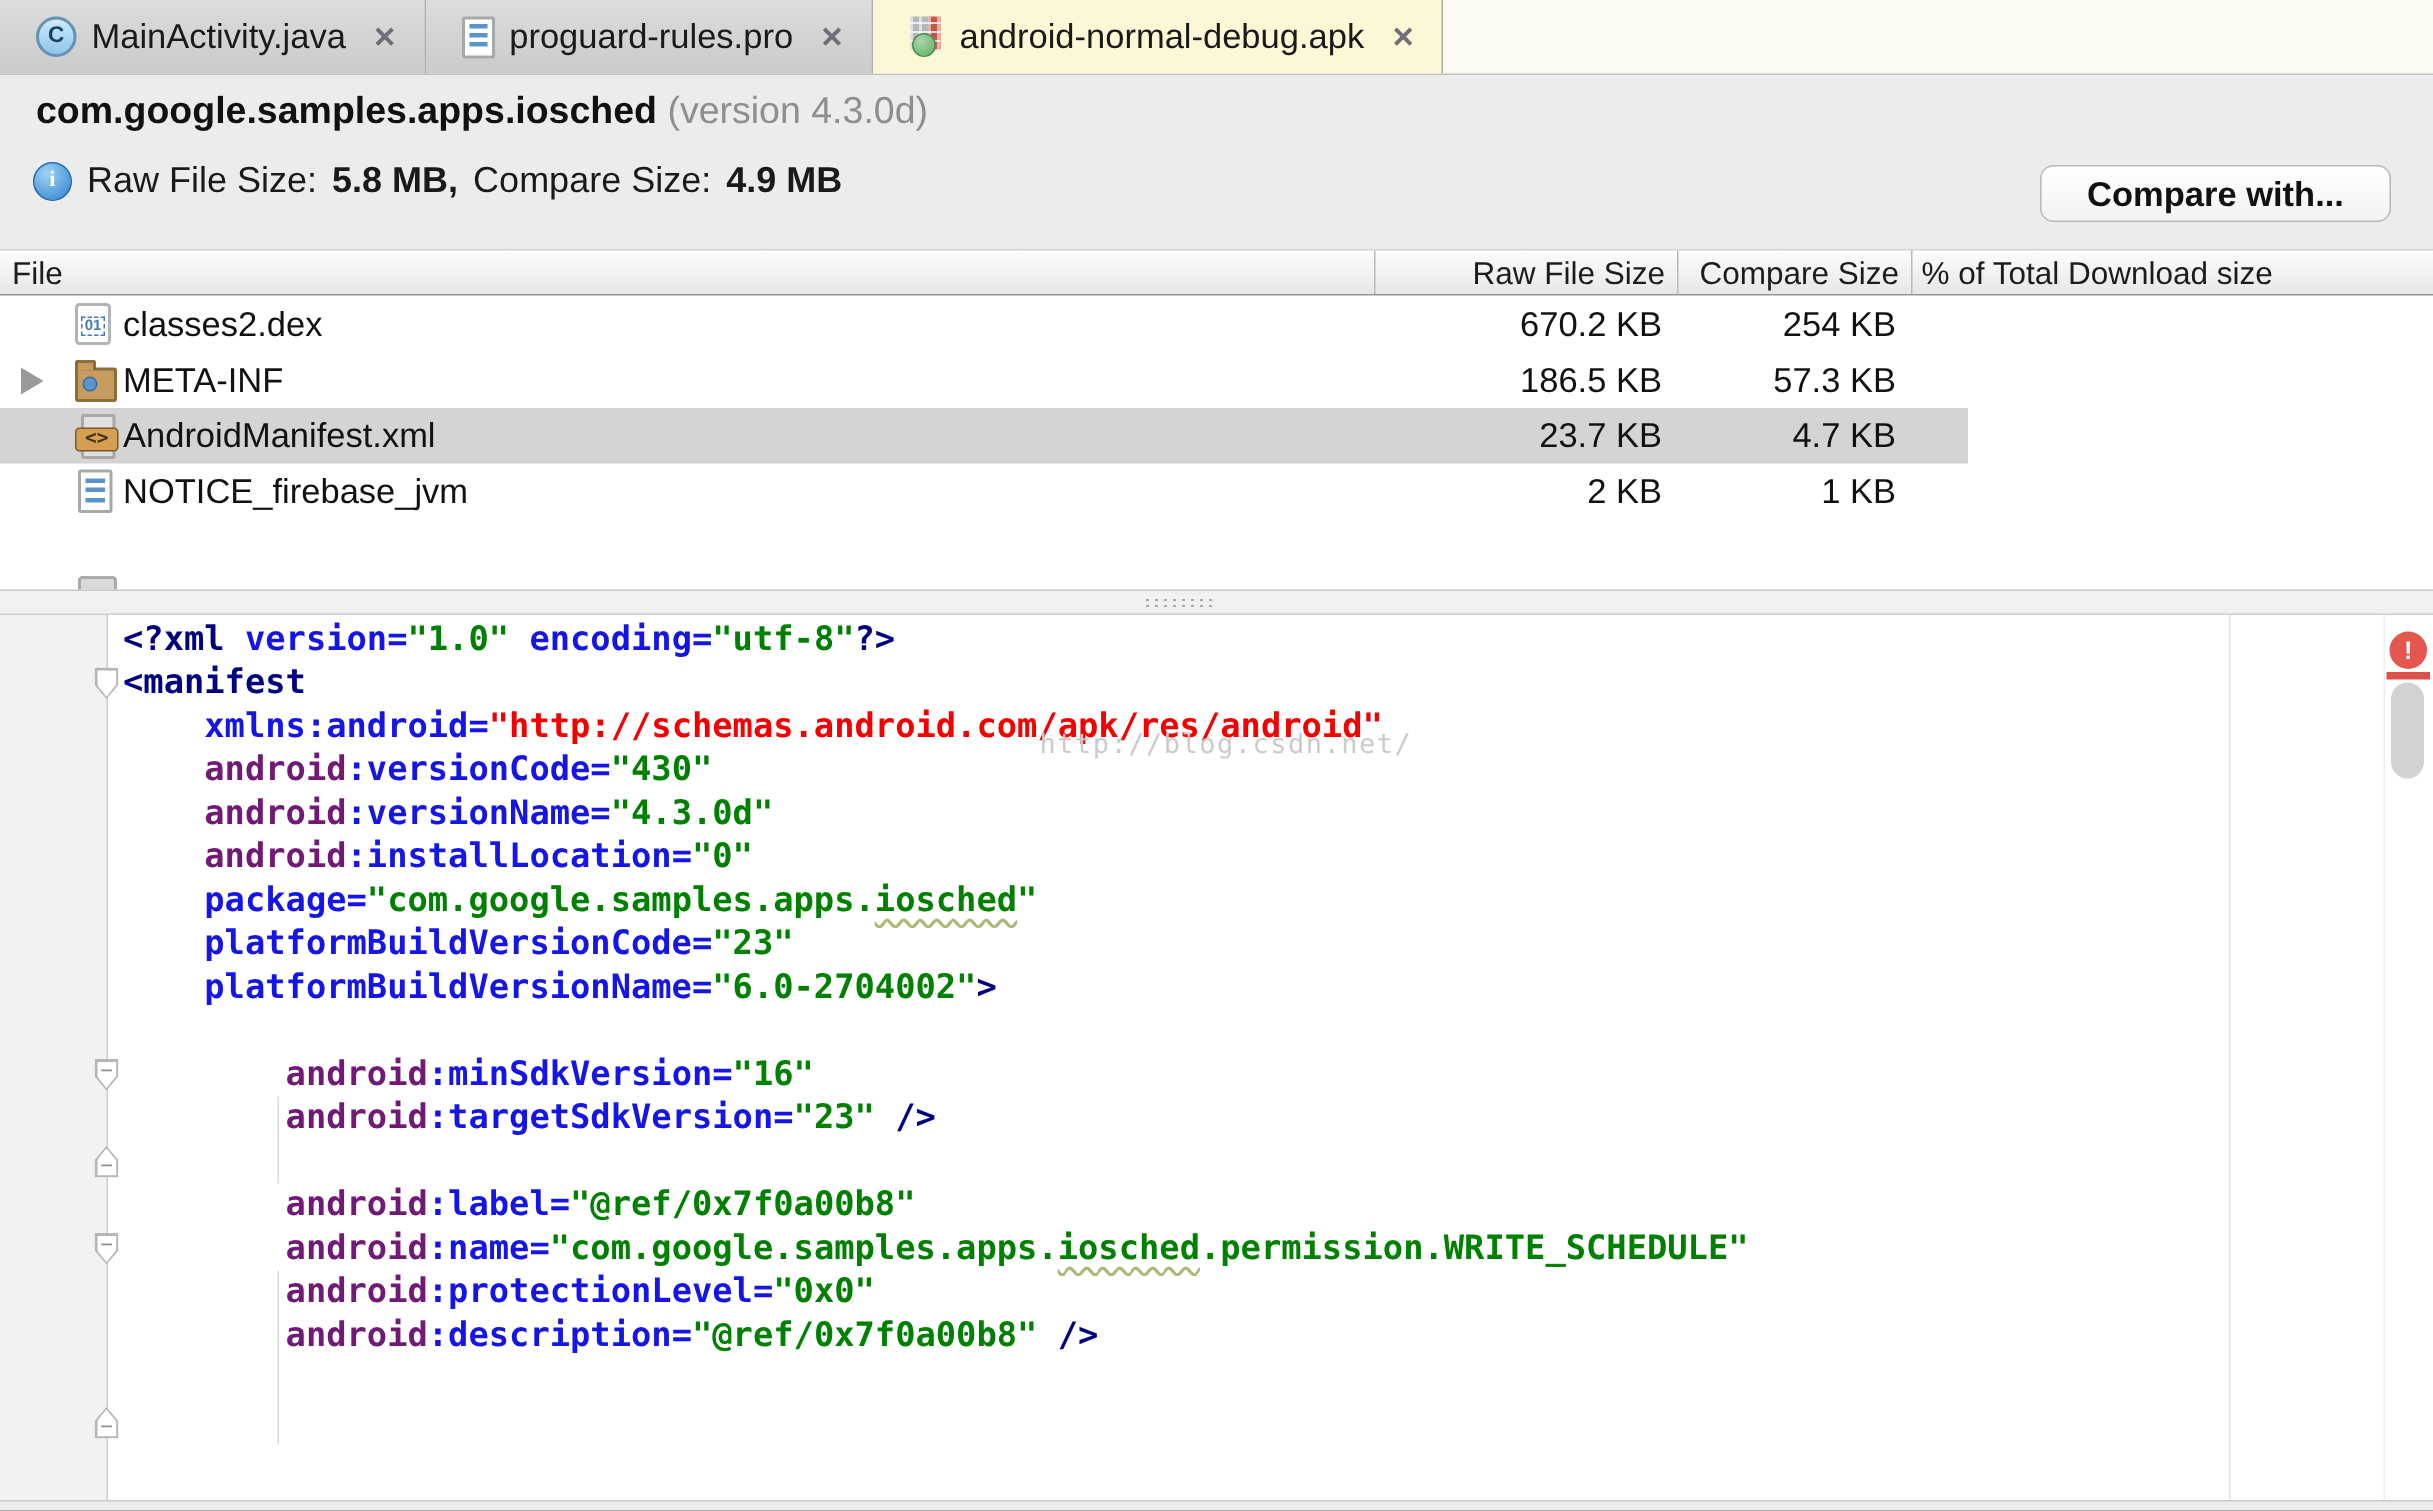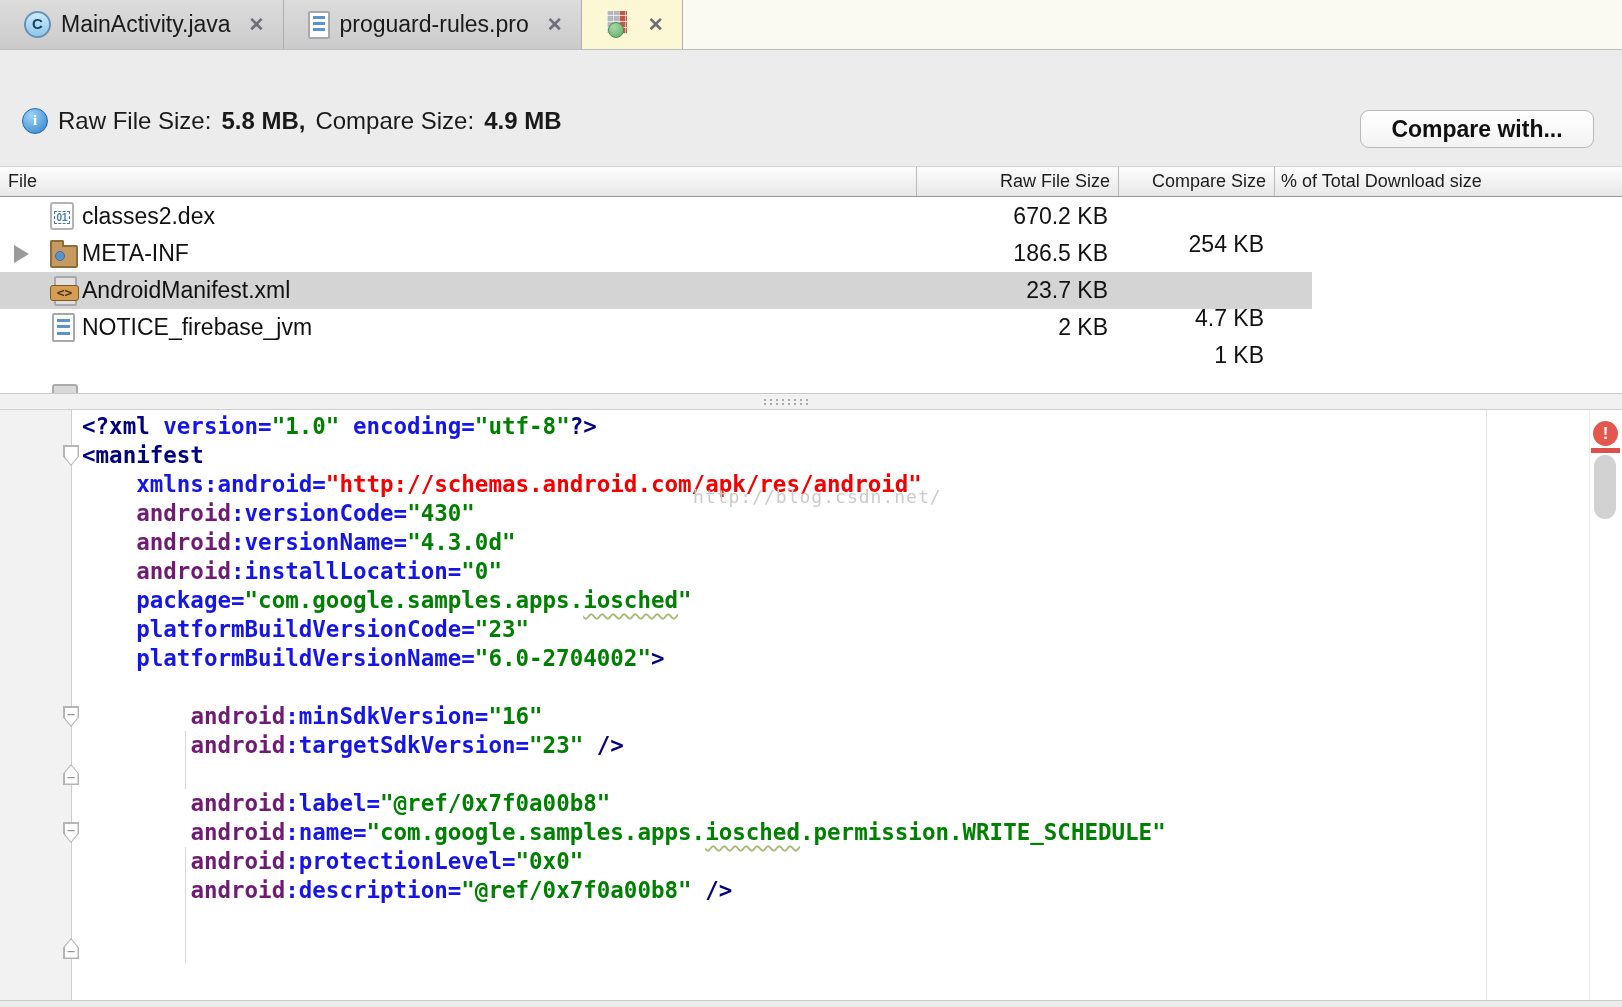--- a/index.html
+++ b/index.html
@@ -42,36 +42,36 @@
     color:#fff;font-weight:bold;font-size:15px;font-family:"Liberation Serif",serif;
     text-align:center;line-height:23px;}
   .sumline b{font-weight:bold;}
   .compare-btn{position:absolute;left:1360px;top:60px;width:234px;height:38px;
     background:linear-gradient(#ffffff,#f3f3f3);border:1.5px solid #b9b9b9;border-radius:9px;
     font-family:"Liberation Sans",sans-serif;font-size:23px;font-weight:bold;color:#111;}
 
   
   .thead{position:absolute;left:0;top:166px;width:1622px;height:31px;box-sizing:border-box;
     background:linear-gradient(#fdfdfd,#e7e7e7);border-top:1px solid #d2d2d2;border-bottom:1px solid #979797;}
-  .thead .hc{position:absolute;top:4px;font-size:18px;color:#1c1c1c;white-space:nowrap;}
+  .thead .hc{position:absolute;top:4px;font-size:21px;color:#1c1c1c;white-space:nowrap;}
   .h-file{left:8px;}
   .h-raw{right:512px;}
   .h-dl{right:356px;}
   .h-pct{left:1281px;}
   .hdiv{position:absolute;top:0;width:1px;height:100%;background:#b9b9b9;}
 
   .tbody{position:absolute;left:0;top:198px;width:1312px;height:195px;overflow:hidden;background:#fff;}
   .trow{position:relative;width:1622px;height:37px;}
   .trow.selected{background:#d4d4d4;}
   .tri{position:absolute;left:14px;top:10px;width:0;height:0;
        border-left:15px solid #9a9a9a;border-top:9px solid transparent;border-bottom:9px solid transparent;}
   .fname{position:absolute;left:82px;top:5px;font-size:23px;color:#111;white-space:nowrap;}
   .cell{position:absolute;top:5px;font-size:23px;color:#111;white-space:nowrap;}
   .cell.raw{right:514px;}
-  .cell.dl{right:358px;margin-top:28px;}
+  .cell.dl{right:358px;}
   .cell.pct{right:250px;}
   .cell.dim{color:#15803d;}
   .bar{position:absolute;left:1378px;top:4px;height:27px;background:#e9a23b;border:1px solid #b5791c;box-sizing:border-box;}
 
   .ficon{position:absolute;left:50px;top:4px;width:24px;height:28px;}
   .dex-icon{background:#fff;border:2px solid #b0b4b8;border-radius:3px;width:20px;height:24px;}
   .dex-icon b{position:absolute;left:2px;top:7px;width:14px;height:11px;border:1.5px dashed #4a7ab5;
     color:#4a7ab5;font-size:10px;font-weight:bold;display:flex;align-items:center;justify-content:center;background:#fff;}
   .folder-icon{top:10px;width:24px;height:19px;background:#c79a5f;border:2px solid #8f6d3b;border-radius:2px;}
   .folder-icon::before{content:"";position:absolute;top:-7px;left:-2px;width:10px;height:5px;
@@ -150,25 +150,30 @@
           <i></i>
         </span>
         <span class="tab-label">proguard-rules.pro</span>
         <span class="tab-close">✕</span>
       </div>
       <div class="tab active">
         <span class="ticon apk-icon">
           <i class="bricks"></i>
           <i class="ball"></i>
         </span>
+        <span class="tab-label">android-normal-debug.apk</span>
         <span class="tab-close">✕</span>
       </div>
     </div>
 
   <div class="apkhead">
+    <div class="pkgline">
+      <b>com.google.samples.apps.iosched</b>
+      <span class="ver">(version 4.3.0d)</span>
+    </div>
     <div class="sumline">
       <span class="info-icon">i</span>
       <span>Raw File Size:</span>
       <b>5.8 MB,</b>
       <span>Compare Size:</span>
       <b>4.9 MB</b>
     </div>
     <button class="compare-btn">Compare with...</button>
   </div>
 

